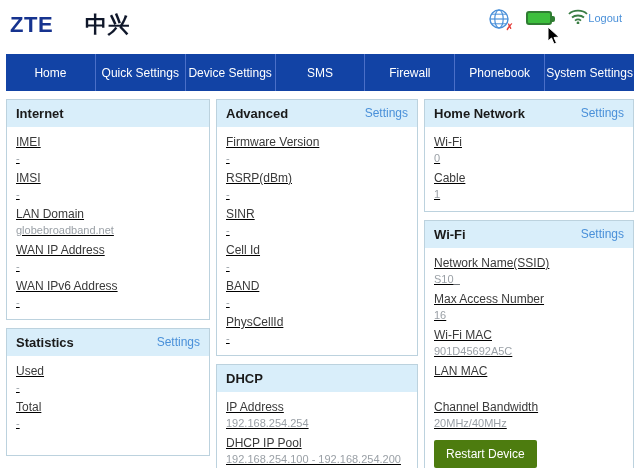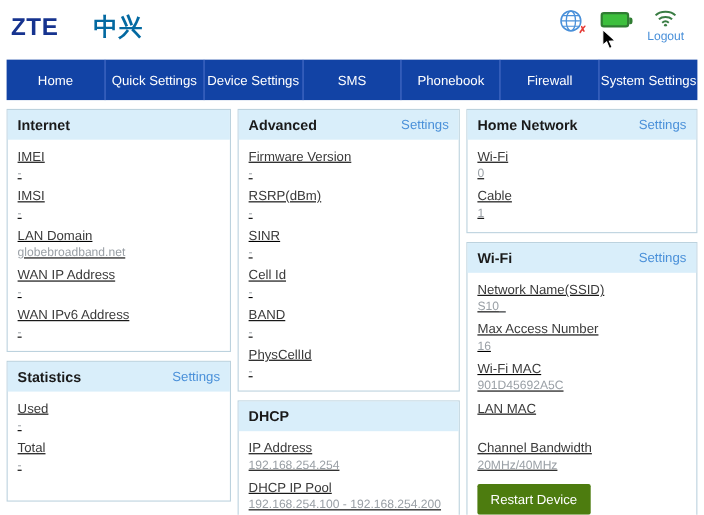--- a/index.html
+++ b/index.html
@@ -2,30 +2,30 @@
 <html><head>
 <meta charset="utf-8">
 <style>
   * { box-sizing: border-box; margin: 0; padding: 0; }
   html, body { width: 640px; height: 468px; background: #fff; font-family: "Liberation Sans", sans-serif; overflow: hidden; }
 
   
   .top-header { position: relative; height: 54px; background: #fff; }
   .logo { position: absolute; left: 10px; top: 10px; font-size: 22px; font-weight: bold; letter-spacing: 0.5px; }
   .logo .zte { color: #16338f; }
-  .logo .cn { color: #0369a1; padding-left: 32px; }
+  .logo .cn { color: #0f172a; padding-left: 32px; }
   .status-area { position: absolute; left: 372px; top: 14px; font-size: 13px; color: #555; font-weight: bold; }
   .status-area .dash { color: #777; font-weight: normal; margin: 0 4px; }
   .status-x { color: #e53935; font-size: 10px; font-weight: bold; vertical-align: super; }
   .hdr-icons { position: absolute; right: 18px; top: 8px; display: flex; align-items: flex-start; gap: 16px; }
   .globe-wrap { position: relative; width: 22px; height: 22px; }
   .globe-x { position: absolute; right: -3px; bottom: -2px; color: #e53935; font-size: 9px; font-weight: bold; }
   .battery { position: relative; width: 26px; height: 14px; border: 2px solid #2f7d32; border-radius: 3px; background: #3dbf3d; margin-top: 3px; }
   .battery:after { content: ""; position: absolute; right: -5px; top: 3px; width: 3px; height: 6px; background: #2f7d32; border-radius: 0 2px 2px 0; }
-  .wifi-col { display: flex; flex-direction: column; align-items: center; }
+  .wifi-col { display: flex; flex-direction: row; align-items: center; }
   .logout { font-size: 11px; color: #4a90d9; margin-top: 3px; cursor: pointer; }
   .cursor { position: absolute; left: 547px; top: 26px; }
 
   
   .nav { display: flex; margin: 0 6px; height: 37px; background: #1243a5; }
   .nav-item { flex: 1; display: flex; align-items: center; justify-content: center; color: #fff; font-size: 12px; cursor: pointer; border-left: 1px solid #4a6fc8; }
   .nav-item:first-child { border-left: none; text-align: right; }
 
   
   .content { display: flex; gap: 6px; padding: 8px 6px; align-items: flex-start; }
@@ -81,22 +81,22 @@
   <svg class="cursor" width="13" height="19" viewBox="0 0 13 19">
     <path d="M1 1 L1 15 L4.5 12 L7 18 L9.5 17 L7 11.5 L12 11 Z" fill="#000" stroke="#fff" stroke-width="1"></path>
   </svg>
 </div>
 
 <div class="nav">
   <div class="nav-item">Home</div>
   <div class="nav-item">Quick Settings</div>
   <div class="nav-item">Device Settings</div>
   <div class="nav-item">SMS</div>
+  <div class="nav-item">Firewall</div>
   <div class="nav-item">Phonebook</div>
-  <div class="nav-item">Firewall</div>
   <div class="nav-item">System Settings</div>
 </div>
 
 <div class="content">
 
   <div class="col col-left">
     <div class="panel">
       <div class="panel-header">
         <span class="panel-title">Internet</span>
       </div>

